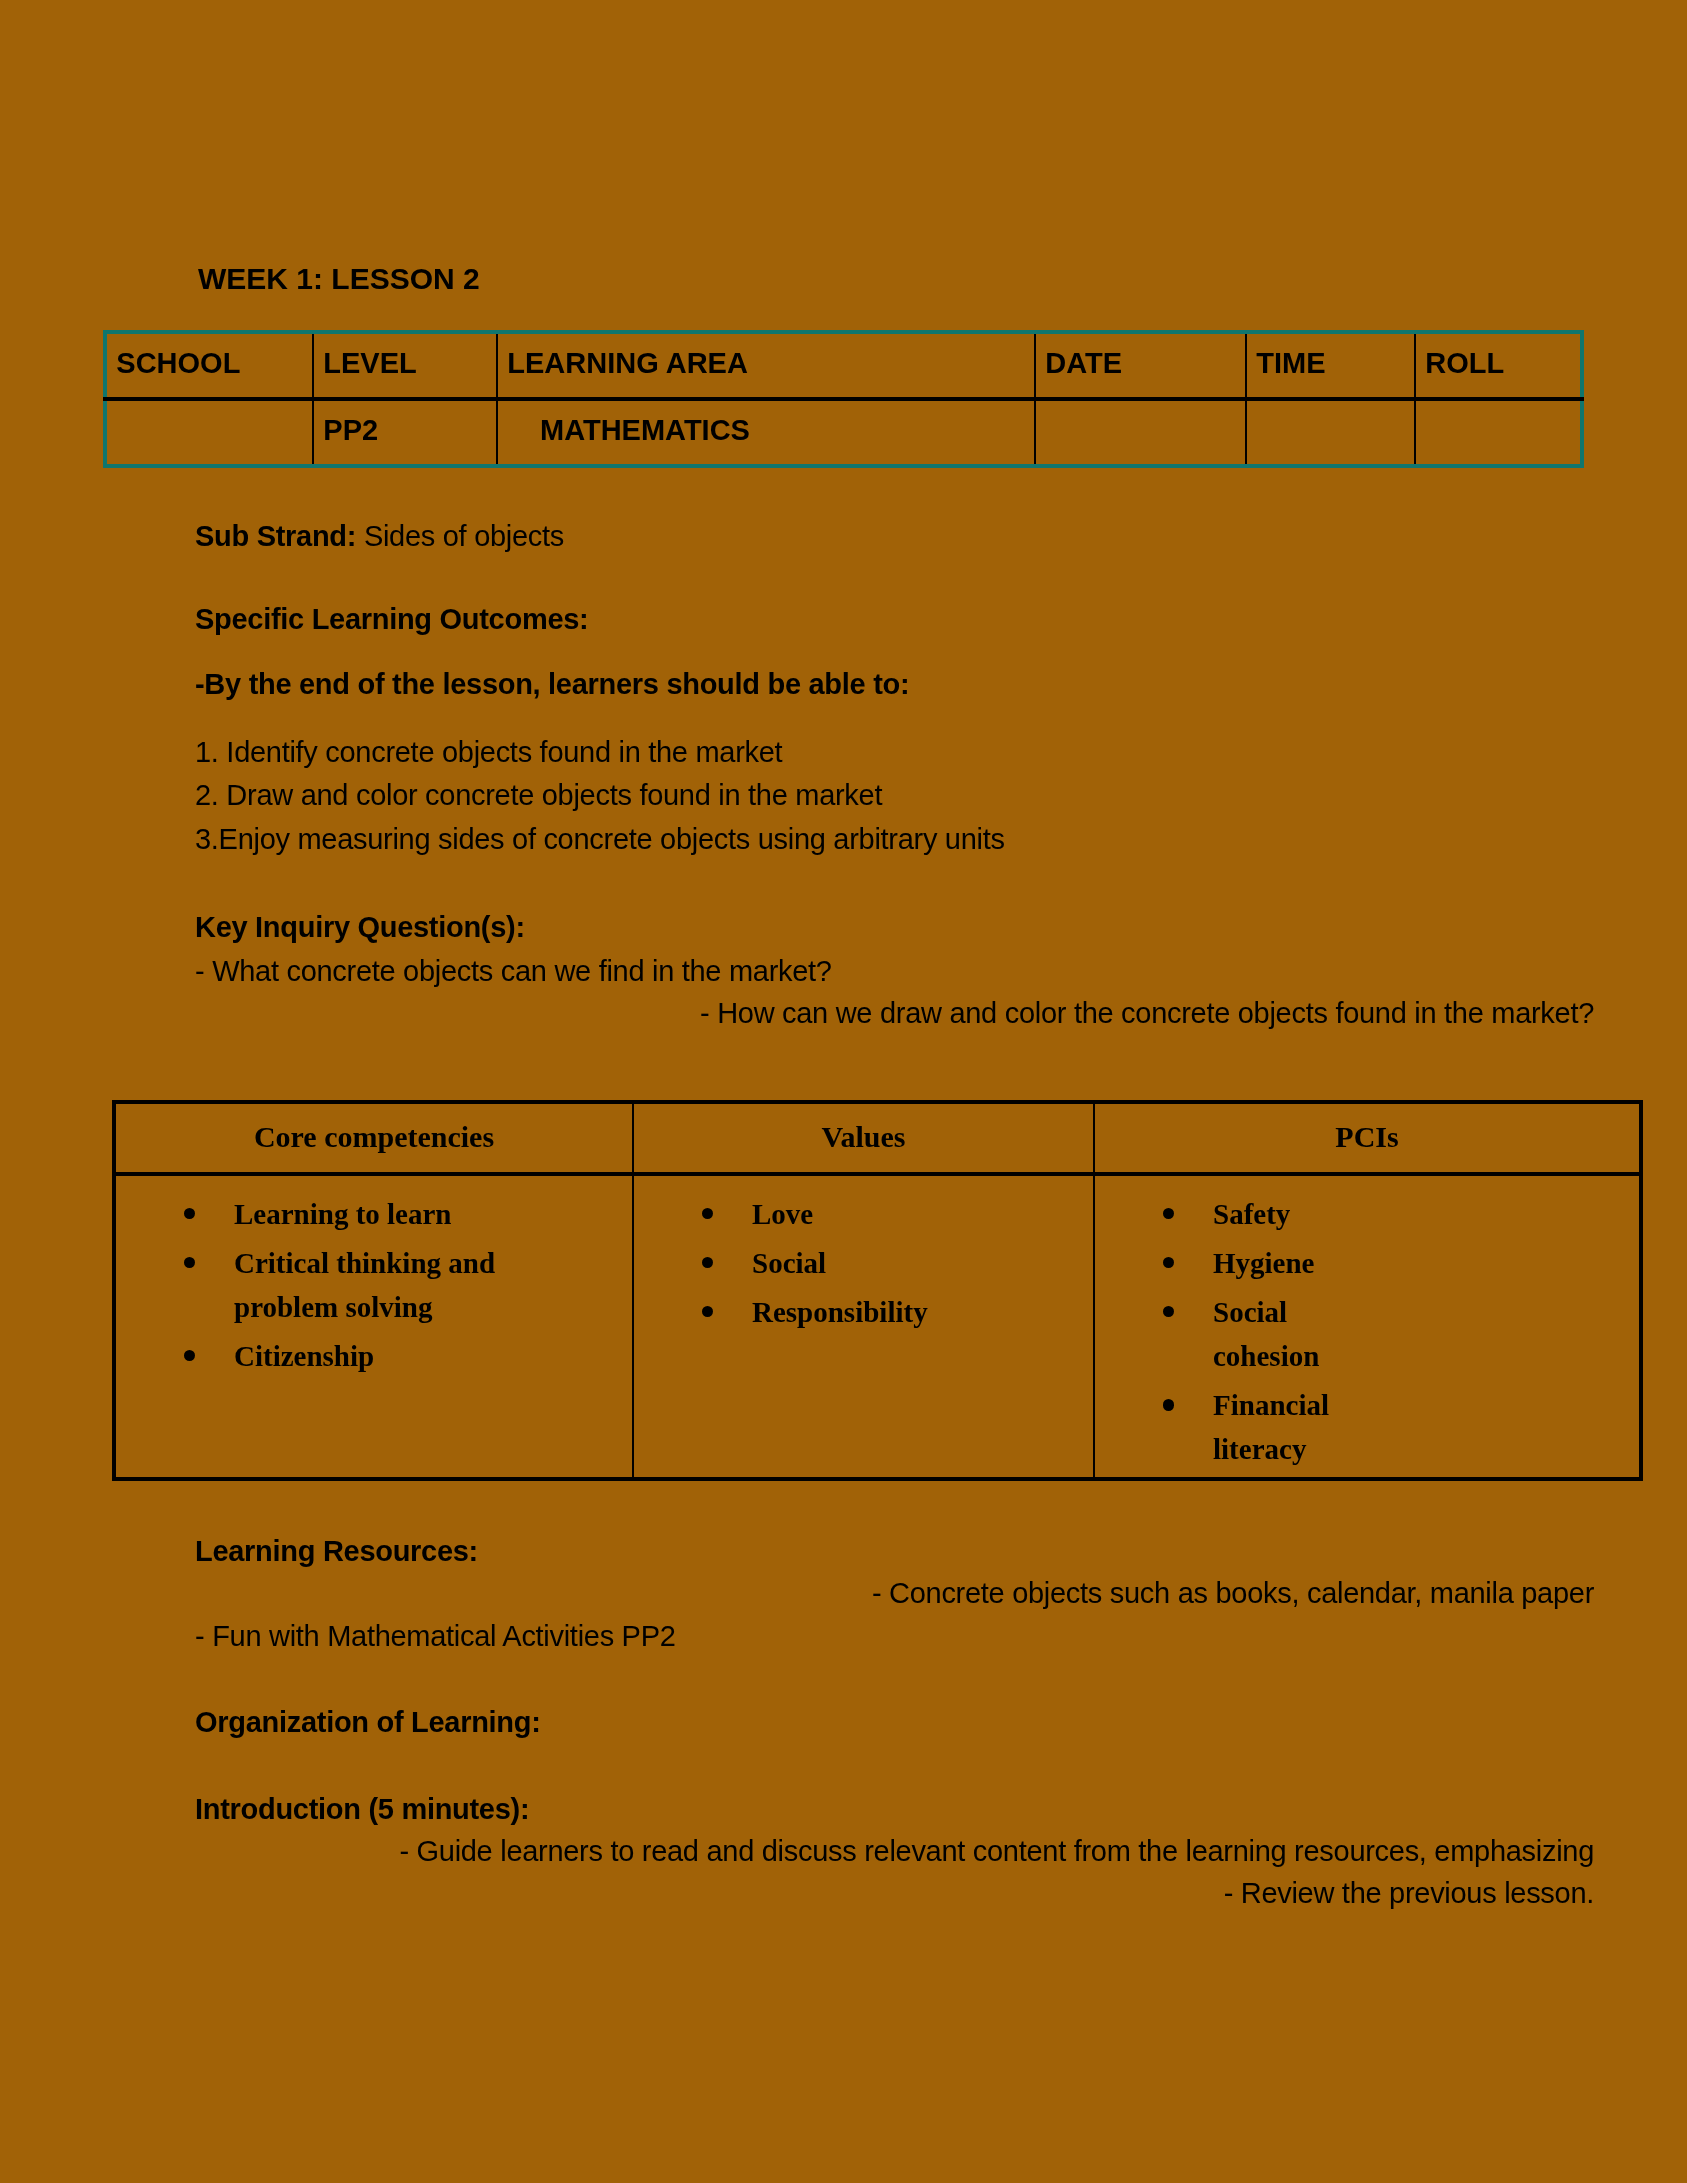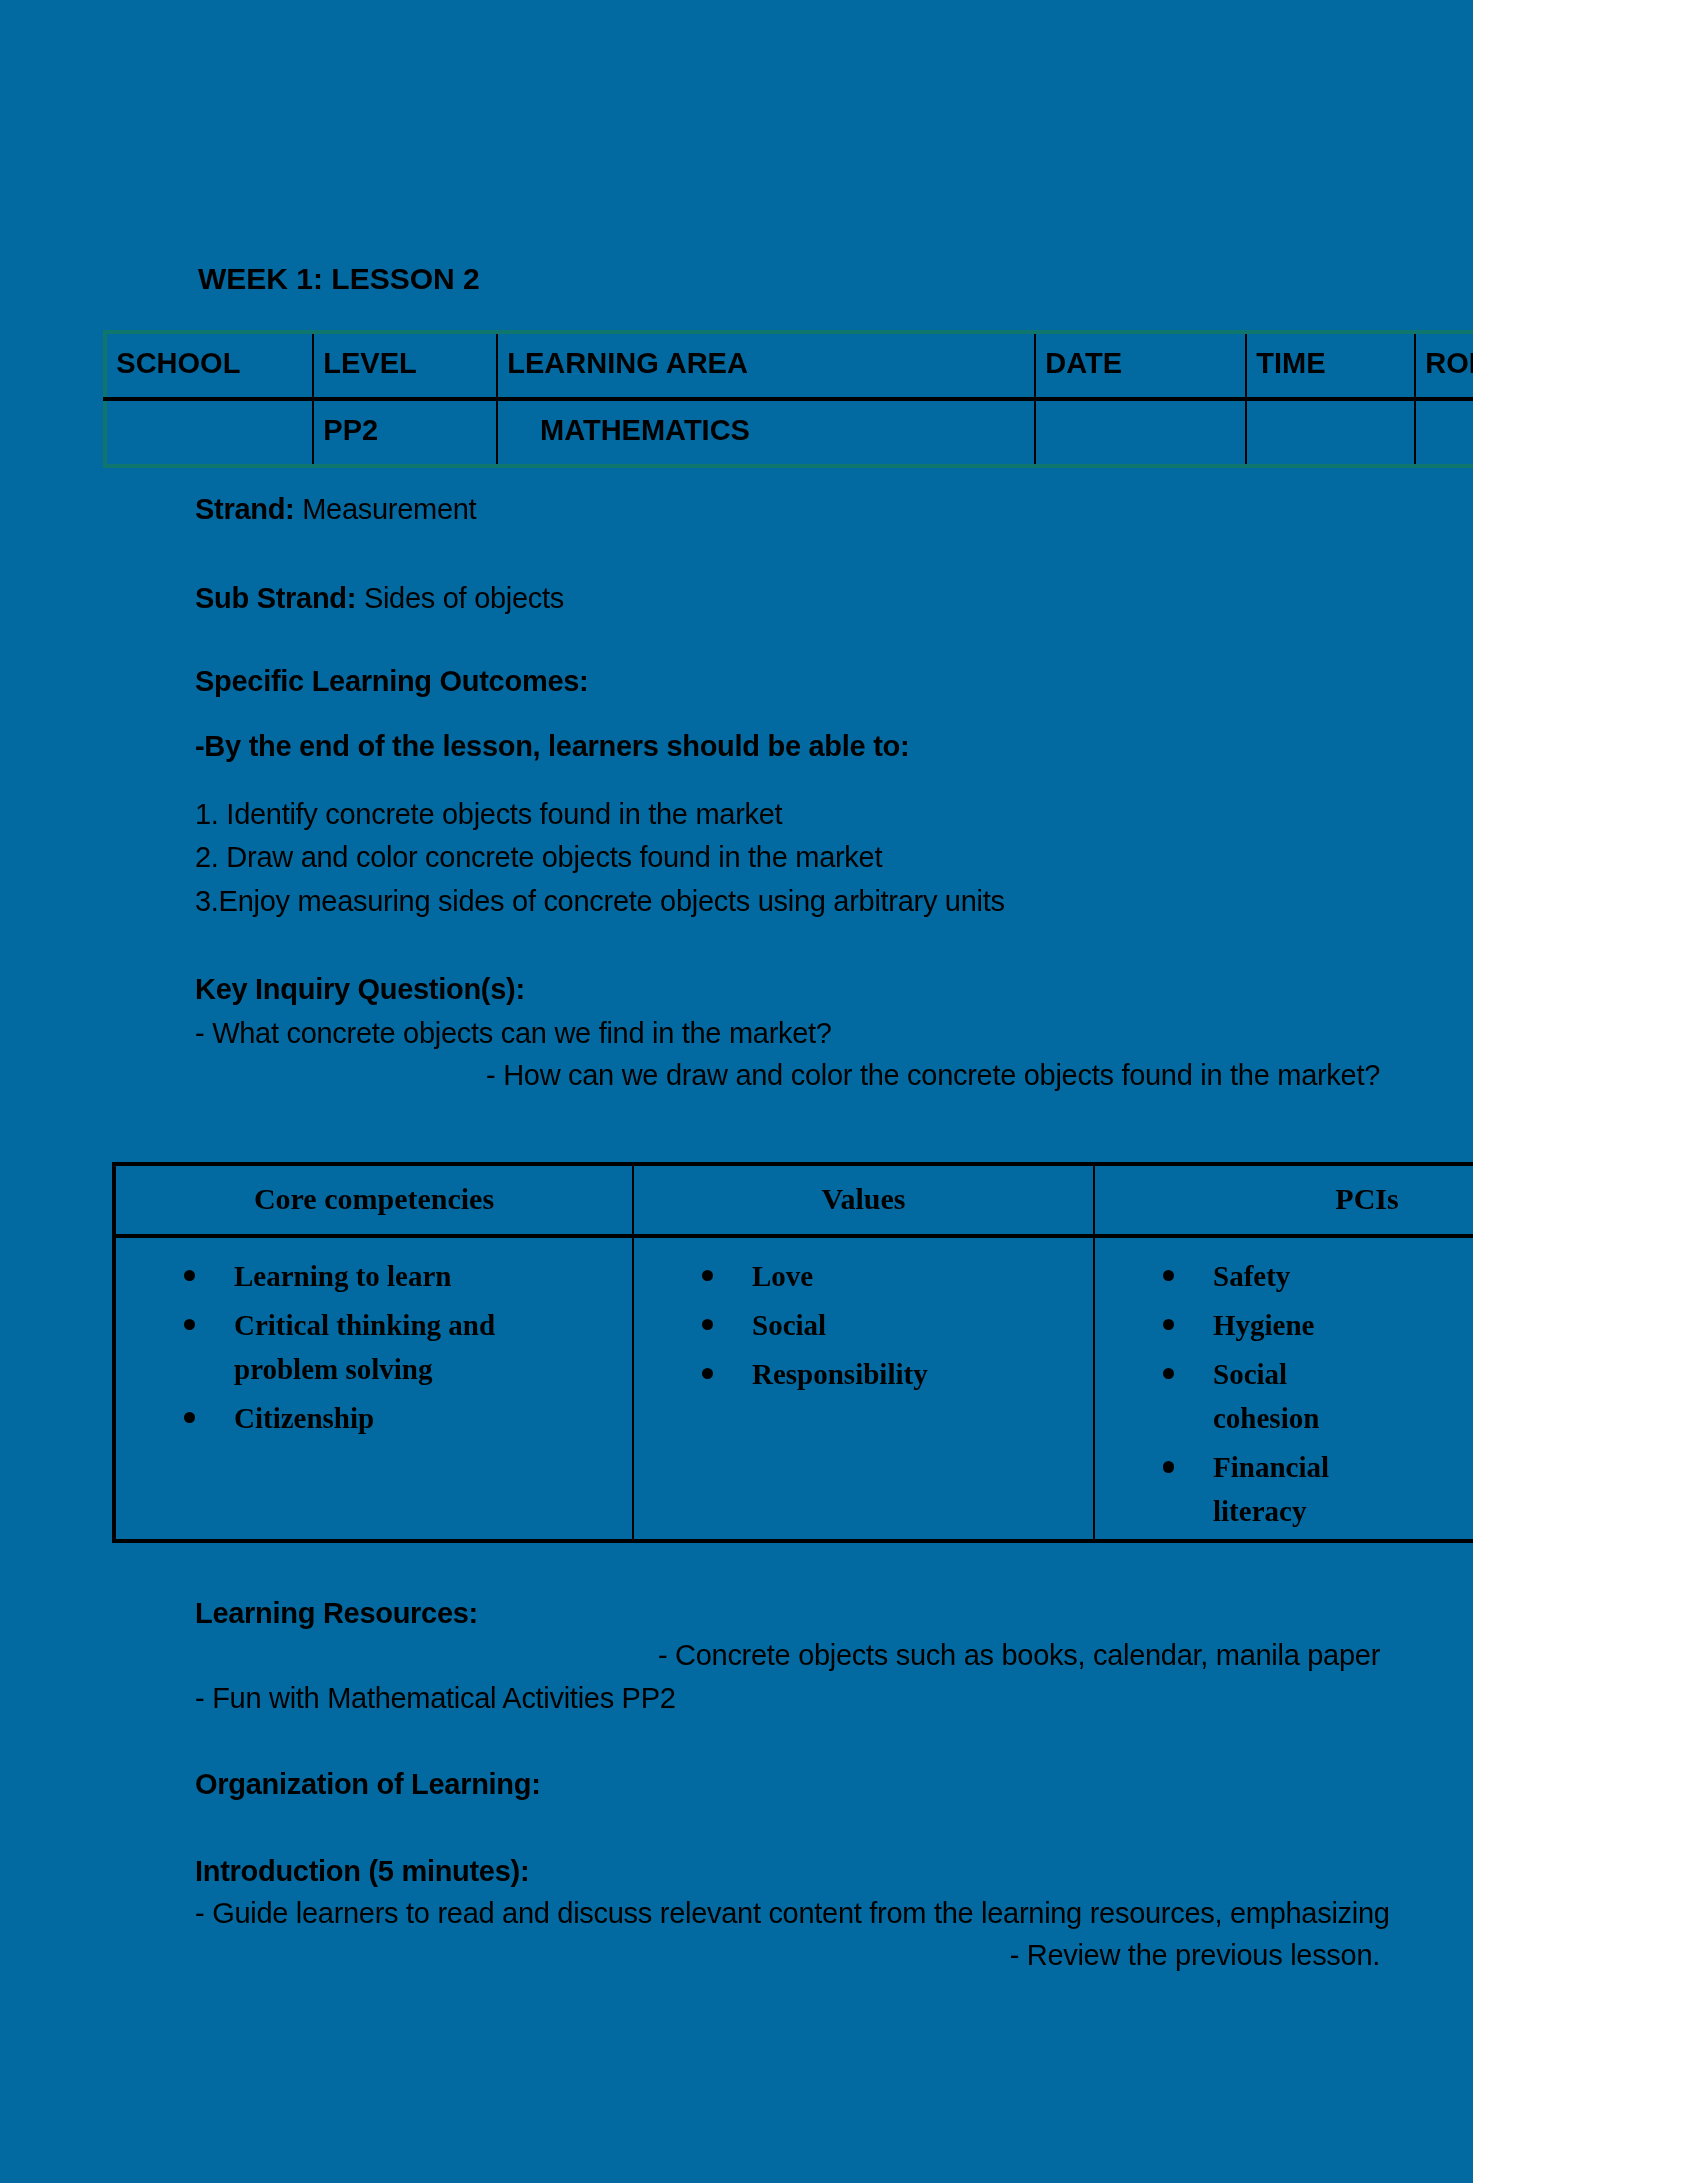--- a/index.html
+++ b/index.html
@@ -1,20 +1,20 @@
 <!DOCTYPE html>
 <html style="font-size:10.6px"><head>
 <meta charset="utf-8">
 <style>
   html, body { margin: 0; padding: 0; background: #ffffff; }
   .page {
     position: relative;
-    width: 1473px;
+    width: 1687px;
     height: 2183px;
-    background: #0369a1;
+    background: #a16207;
     color: #000000;
     font-family: "Liberation Sans", sans-serif;
     overflow: hidden;
   }
   
   .txt {
     margin: 0 93px 0 195px;
     font-size: 29px;
     line-height: 42px;
     letter-spacing: -0.01em;
@@ -143,21 +143,20 @@
       <td></td>
       <td>PP2</td>
       <td class="indent">MATHEMATICS</td>
       <td></td>
       <td></td>
       <td></td>
     </tr>
   </tbody>
     </table>
 
-  <p class="txt mt-30"><span class="bold">Strand:</span><span> Measurement</span></p>
 
   <p class="txt mt-71"><span class="bold">Sub Strand:</span><span> Sides of objects</span></p>
 
   <p class="txt bold mt-62">Specific Learning Outcomes:</p>
 
   <p class="txt bold mt-35">-By the end of the lesson, learners should be able to:</p>
 
   <p class="txt mt-39">1. Identify concrete objects found in the market</p>
   <p class="txt mt-2">2. Draw and color concrete objects found in the market</p>
   <p class="txt mt-3">3.Enjoy measuring sides of concrete objects using arbitrary units</p>

